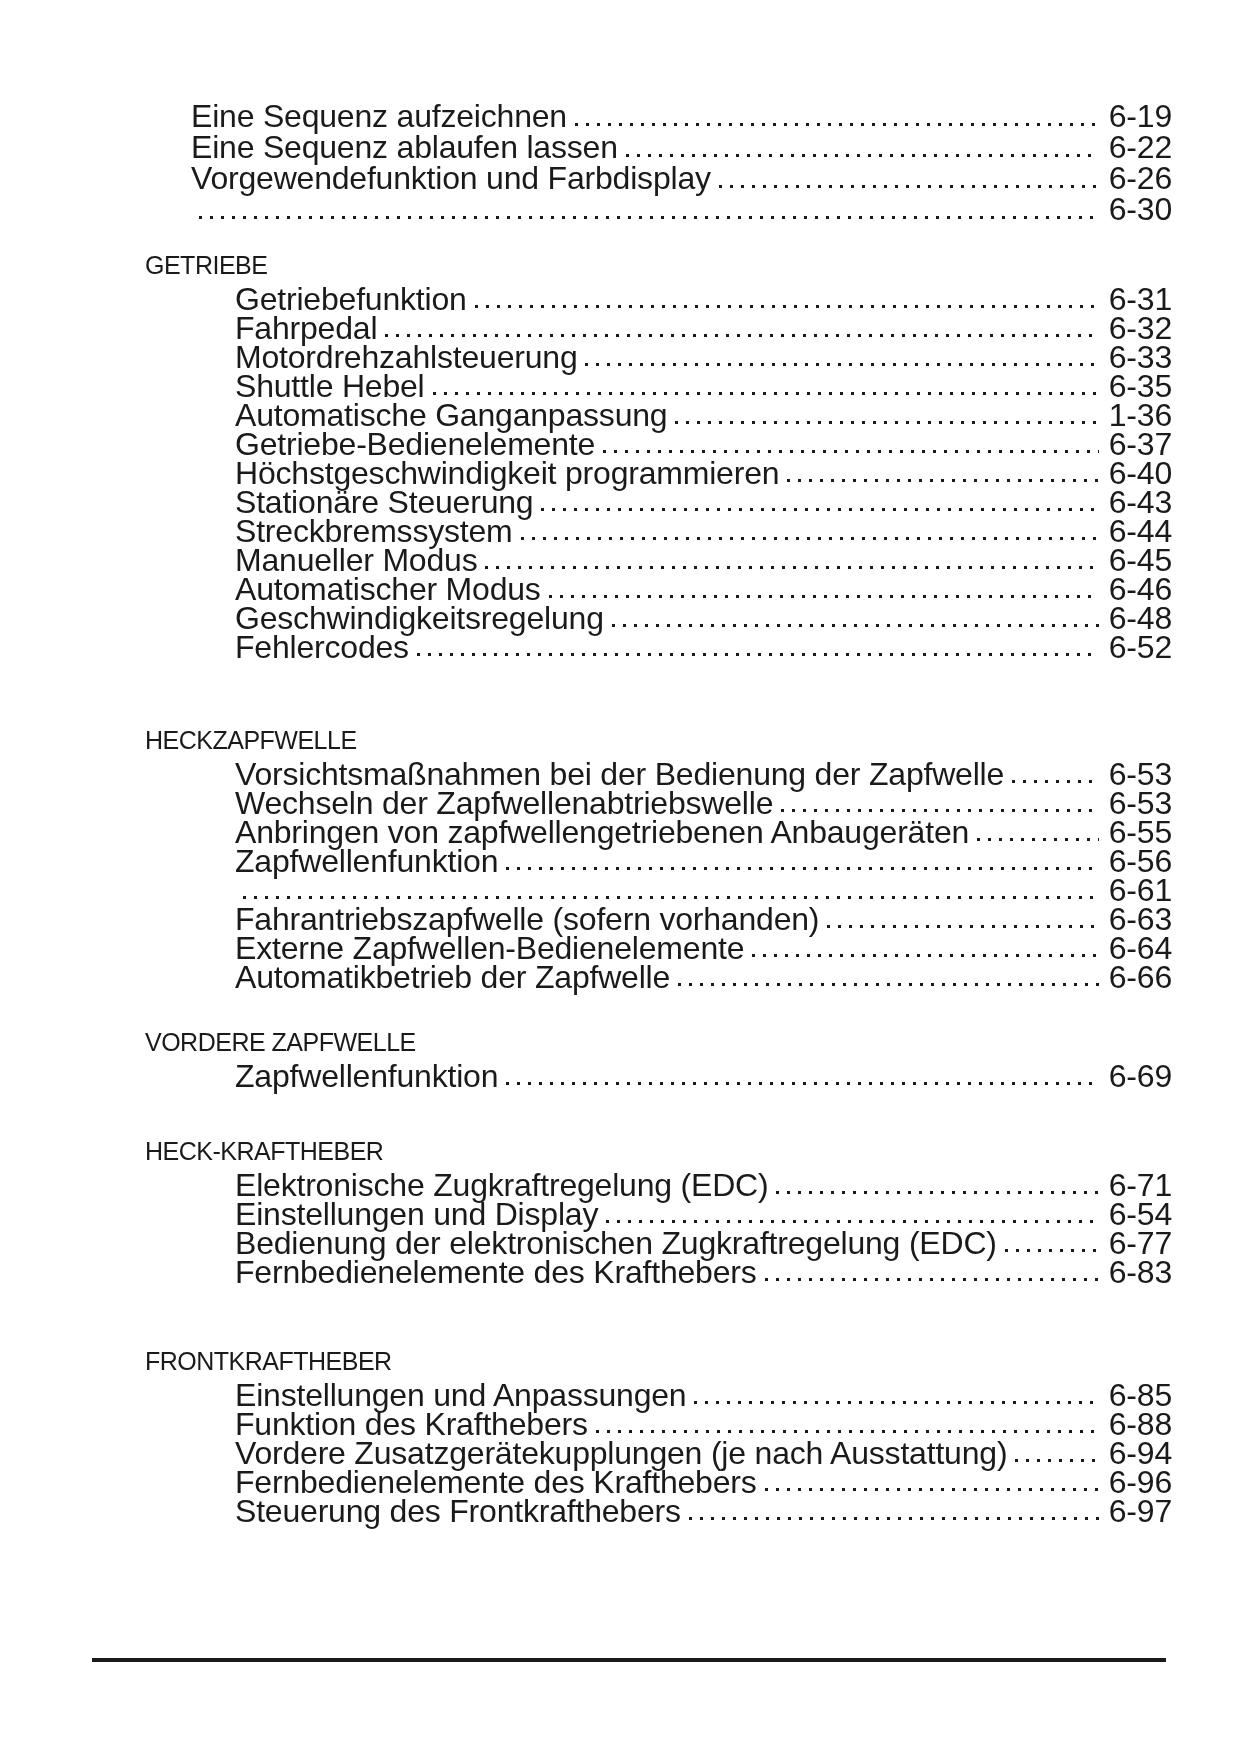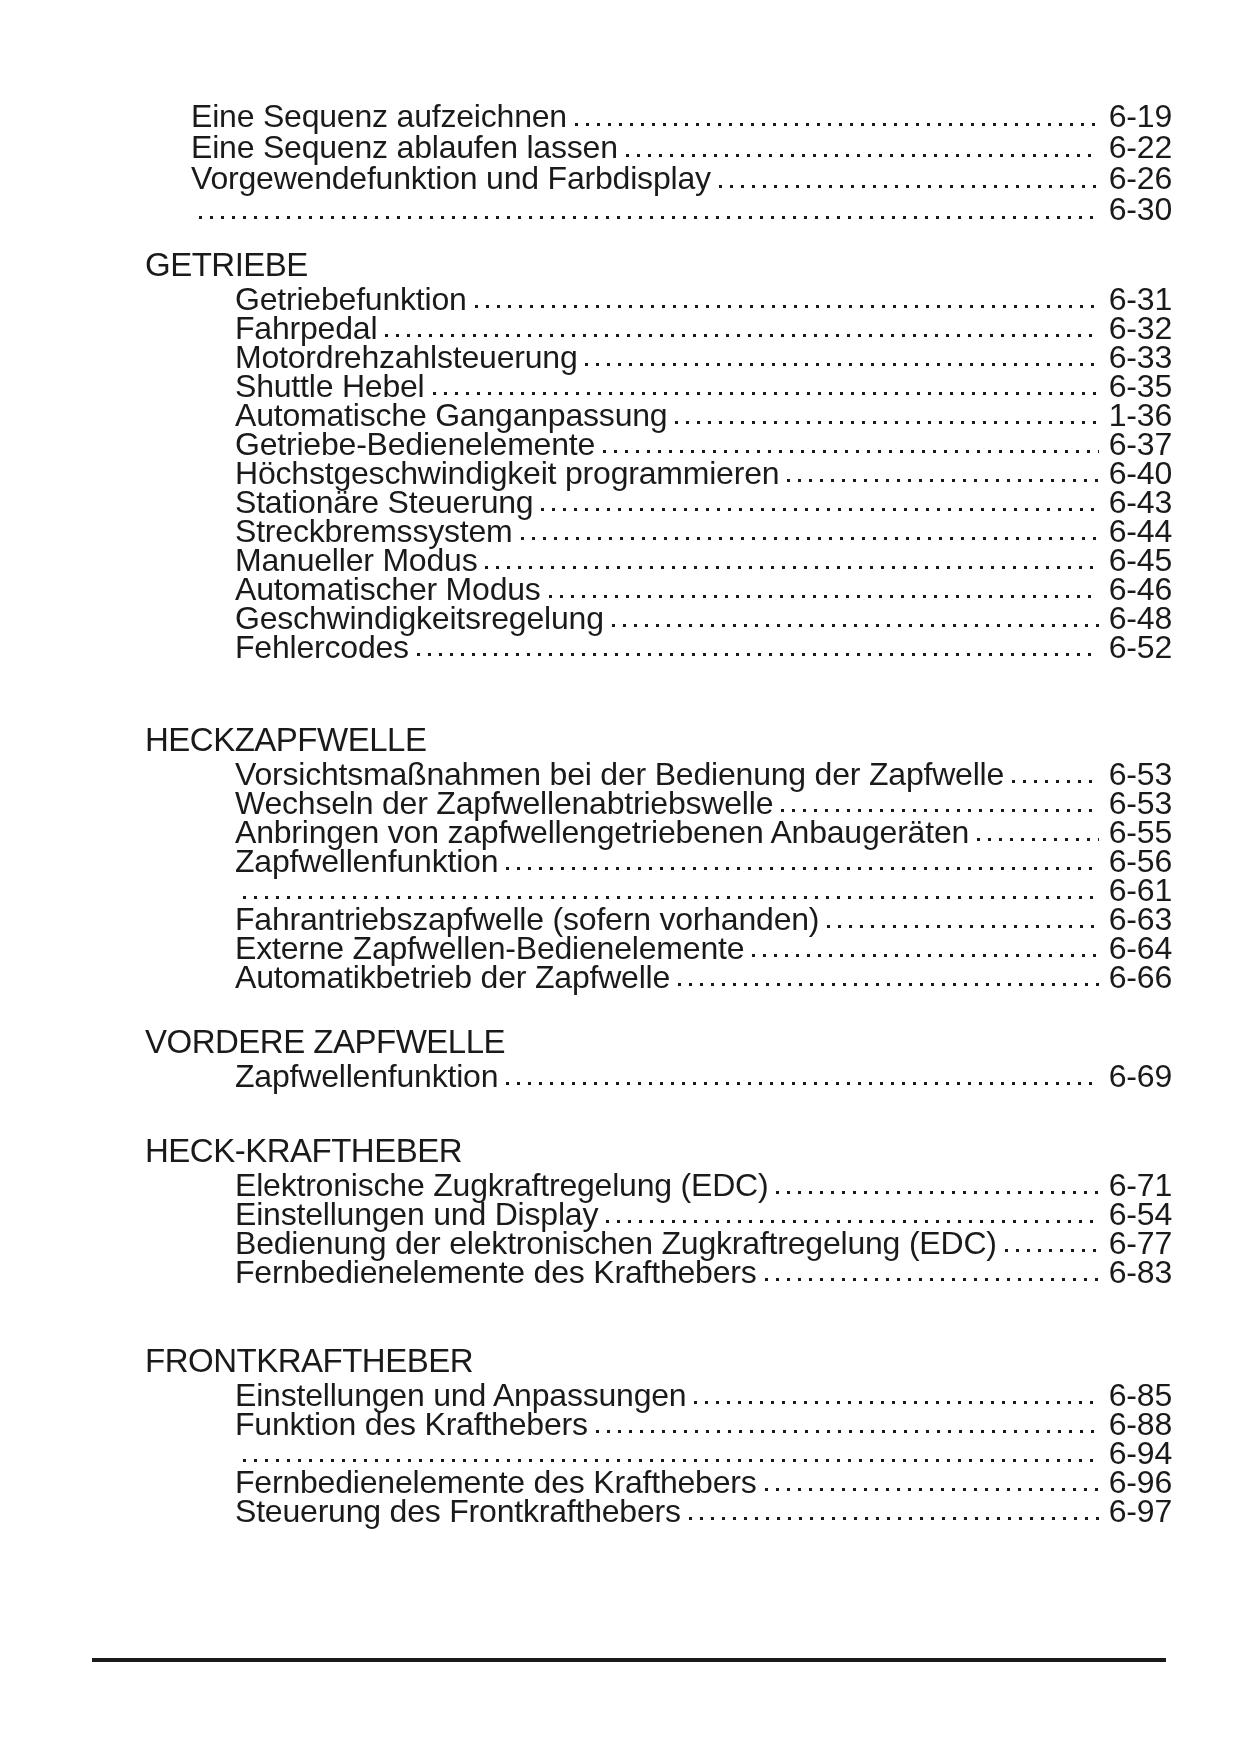--- a/index.html
+++ b/index.html
@@ -34,21 +34,21 @@
     margin: 0 10px 6px 8px;
     background: repeating-linear-gradient(
       to right,
       #1a1a1a 0px, #1a1a1a 3px,
       transparent 3px, transparent 11px
     );
   }
   .pagenum { flex: 0 0 auto; min-width: 52px; text-align: right; }
   .heading {
     margin-left: 145px;
-    font-size: 33px;
+    font-size: 25px;
     line-height: 40px;
     letter-spacing: -0.5px;
     font-weight: 400;
   }
   .h-0 { margin-top: 20px; }
   .h-1 { margin-top: 58px; }
   .h-2 { margin-top: 30px; }
   .h-3 { margin-top: 40px; }
   .h-4 { margin-top: 54px; }
   .rule {
@@ -220,20 +220,21 @@
     <span class="title">Einstellungen und Anpassungen</span>
     <span class="leader"></span>
     <span class="pagenum">6-85</span>
   </div>
       <div class="row sub">
     <span class="title">Funktion des Krafthebers</span>
     <span class="leader"></span>
     <span class="pagenum">6-88</span>
   </div>
       <div class="row sub">
+    <span class="title">Vordere Zusatzgerätekupplungen (je nach Ausstattung)</span>
     <span class="leader"></span>
     <span class="pagenum">6-94</span>
   </div>
       <div class="row sub">
     <span class="title">Fernbedienelemente des Krafthebers</span>
     <span class="leader"></span>
     <span class="pagenum">6-96</span>
   </div>
       <div class="row sub">
     <span class="title">Steuerung des Frontkrafthebers</span>

